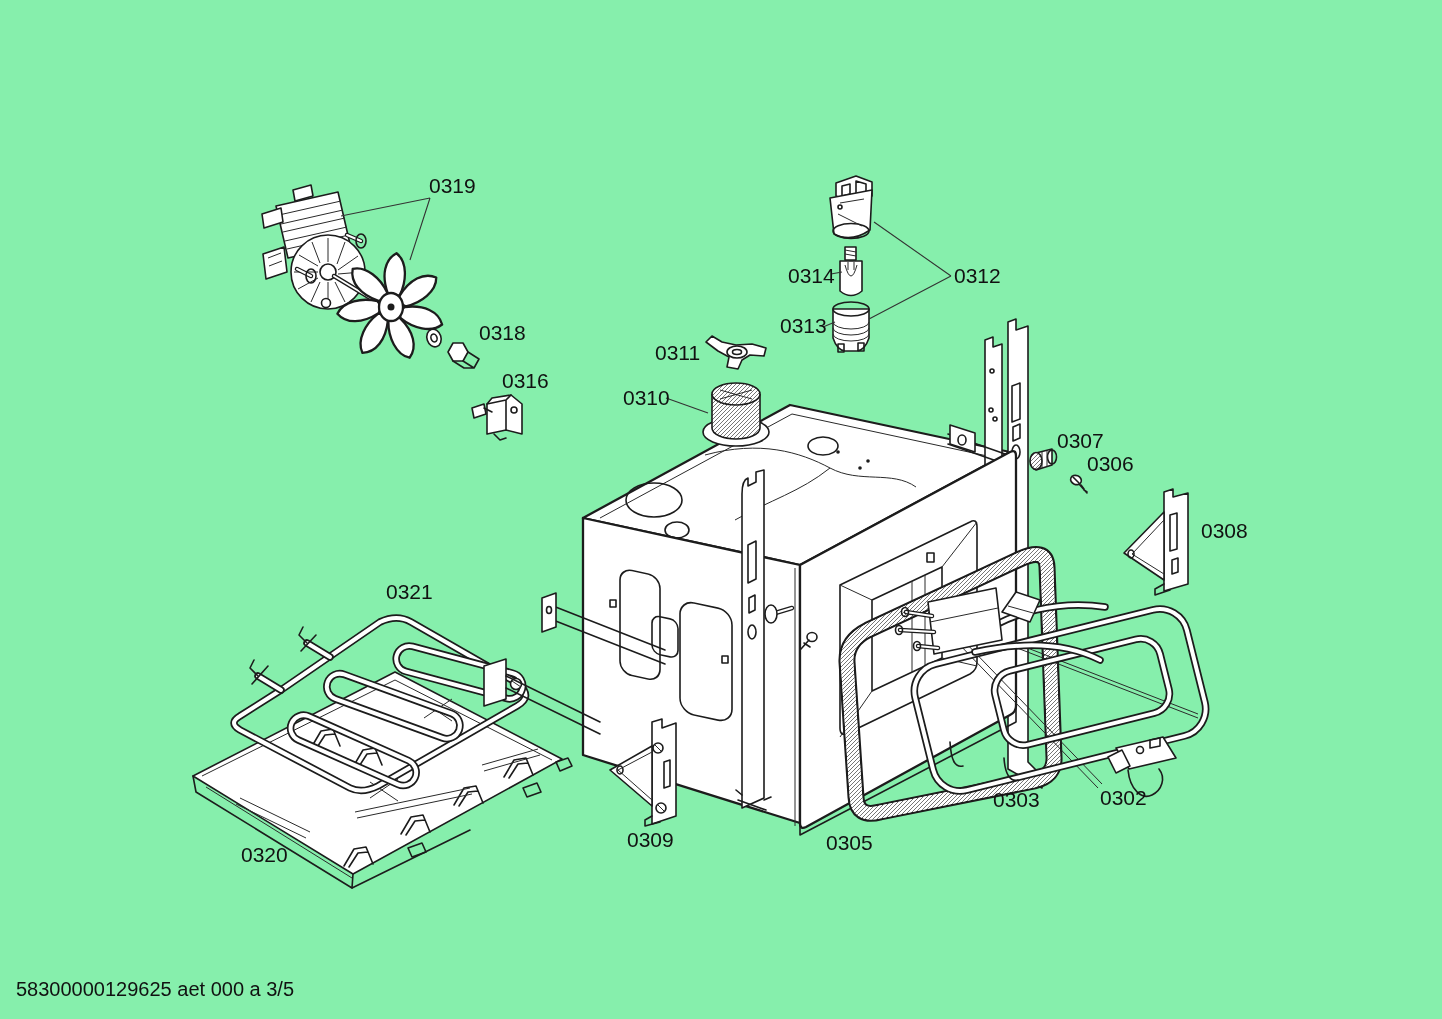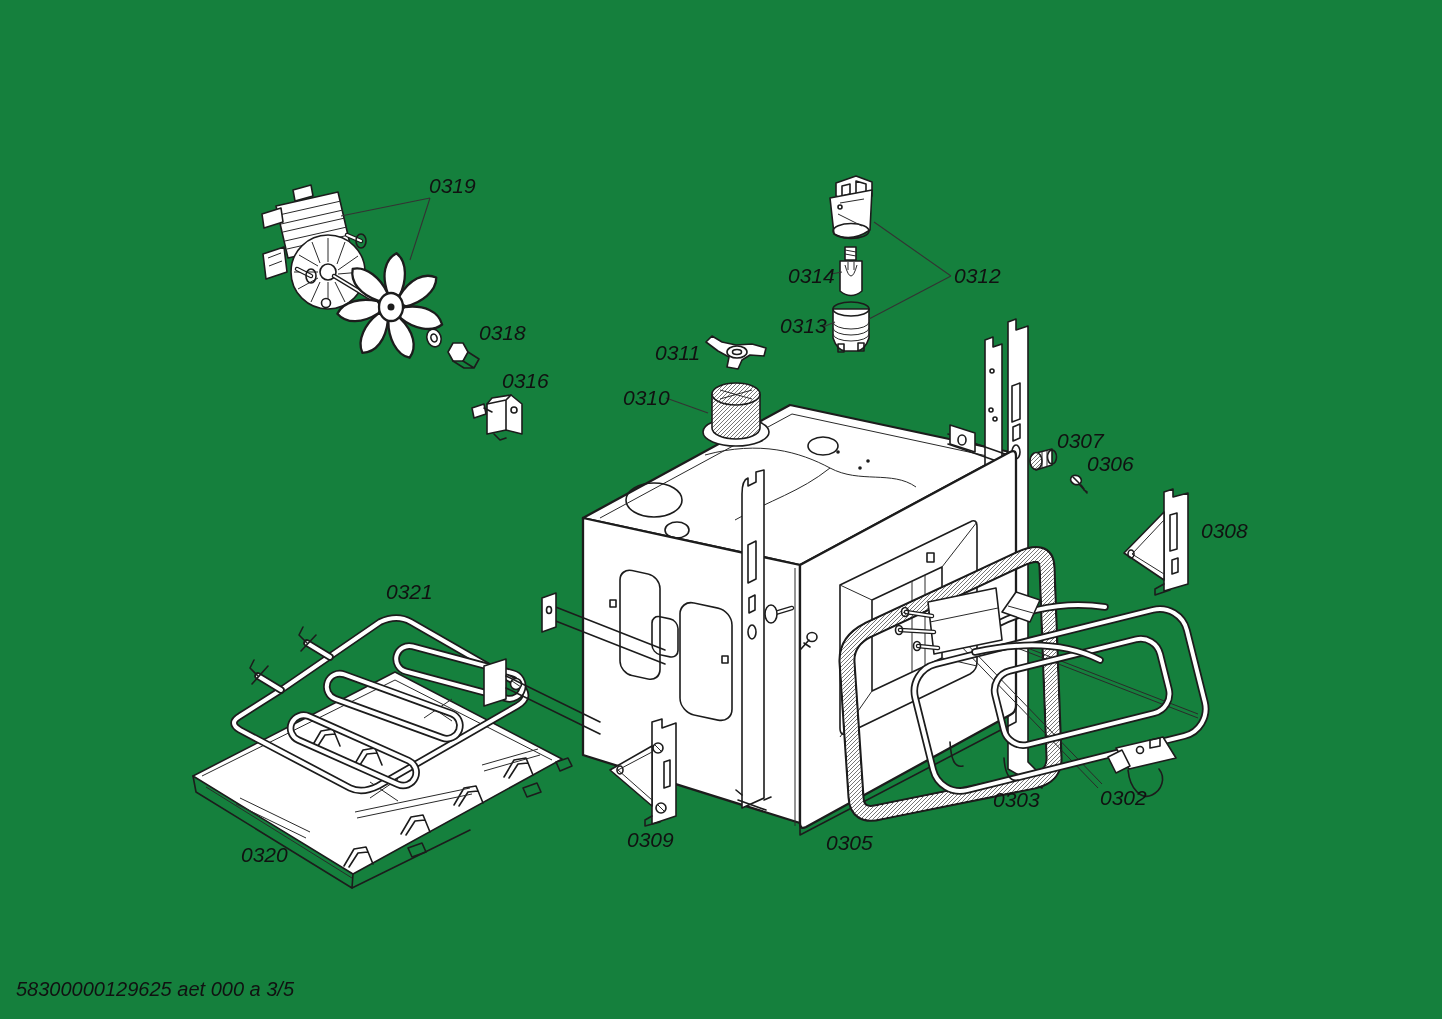--- a/index.html
+++ b/index.html
@@ -1,17 +1,17 @@
 <!DOCTYPE html>
 <html><head>
 <meta charset="utf-8">
 <style>
   html,body{margin:0;padding:0;background:#fff;}
-  #stage{position:relative;width:1442px;height:1019px;background:#15803d;overflow:hidden;
-         font-family:"Liberation Sans",sans-serif;font-style:italic;}
+  #stage{position:relative;width:1442px;height:1019px;background:#86efac;overflow:hidden;
+         font-family:"Liberation Sans",sans-serif;}
   svg{display:block}
   .ln{fill:none;stroke:#1c1c1c;stroke-width:1.6;stroke-linejoin:round;stroke-linecap:round}
   .thin{fill:none;stroke:#2a2a2a;stroke-width:1;stroke-linejoin:round}
   .wfill{fill:#fff;stroke:#1c1c1c;stroke-width:1.6;stroke-linejoin:round}
   .wfill2{fill:#fff;stroke:#1c1c1c;stroke-width:2.3;stroke-linejoin:round}
   .hfill{fill:url(#hx);stroke:#1c1c1c;stroke-width:1.6;stroke-linejoin:round}
   .tube-o{fill:none;stroke:#1c1c1c;stroke-width:7.5;stroke-linejoin:round;stroke-linecap:round}
   .tube-i{fill:none;stroke:#ffffff;stroke-width:4;stroke-linejoin:round;stroke-linecap:round}
   .rod-o{fill:none;stroke:#1c1c1c;stroke-width:4.5;stroke-linecap:round}
   .rod-i{fill:none;stroke:#fff;stroke-width:2;stroke-linecap:round}

